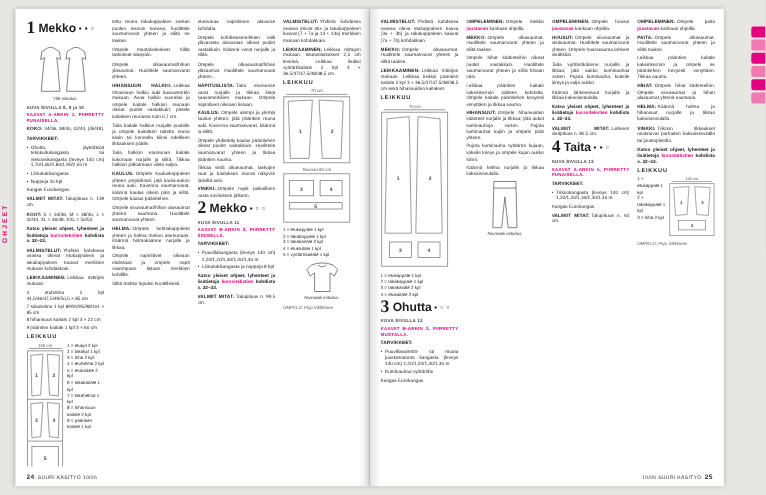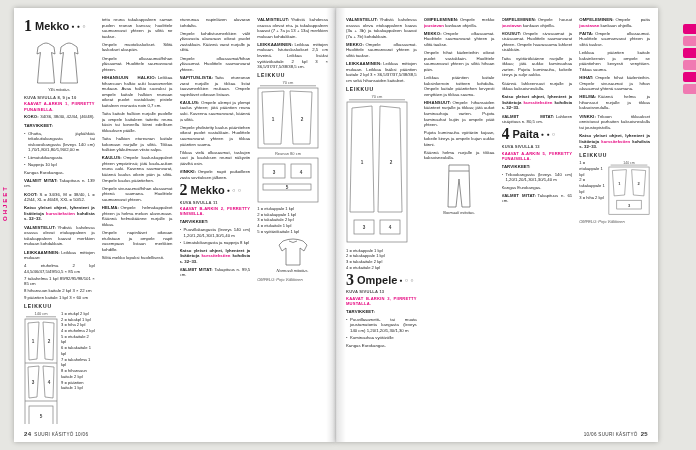--- a/index.html
+++ b/index.html
@@ -255,21 +255,21 @@
               <div class="legend">
                 <div class="lg-item">1 = etukappale 1 kpl</div>
                 <div class="lg-item">2 = takakappale 1 kpl</div>
                 <div class="lg-item">3 = takakaitale 2 kpl</div>
                 <div class="lg-item">4 = etukaitale 2 kpl</div>
               </div>
             </div>
           </div>
           <div class="pat-head">
             <span class="pat-num">3</span>
-            <div class="pat-tw"><span class="pat-title">Ompele</span><span class="dots">● ○ ○</span></div>
+            <div class="pat-tw"><span class="pat-title">Ohutta</span><span class="dots">● ○ ○</span></div>
           </div>
           <div class="kuva">KUVA SIVULLA 13</div>
           <div class="kaavat">KAAVAT B-ARKIN 3, PIIRRETTY MUSTALLA.</div>
           <p class="par"><b class="lbl">TARVIKKEET:</b><span></span></p>
           <div class="bullet">Puuvillasametti- tai muuta joustamatonta kangasta (leveys 140 cm) 1,20/1,20/1,30/1,30 m</div>
           <div class="bullet">Kuminauhaa vyötärölle</div>
           <p class="par">Kangas Eurokangas.</p>
         </div>
       <div class="col">
           <p class="par note"><b class="lbl">OMPELEMINEN:</b><span>Ompele mekko </span><span class="pink">joustavan</span><span> kankaan ohjeilla.</span></p>
@@ -291,21 +291,21 @@
         </div>
       <div class="col">
           <p class="par note"><b class="lbl">OMPELEMINEN:</b><span>Ompele housut </span><span class="pink">joustavan</span><span> kankaan ohjeilla.</span></p>
           <p class="par"><b class="lbl">HOUSUT:</b><span>Ompele sivusaumat ja sisäsaumat. Huolittele saumanvarat yhteen. Ompele haarasauma lahkeet sisäkkäin.</span></p>
           <p class="par">Taita vyötärökäänne nurjalle ja tikkaa; jätä aukko kuminauhaa varten. Pujota kuminauha, kokeile kireys ja sulje aukko.</p>
           <p class="par">Käännä lahkeensuut nurjalle ja tikkaa kaksoisneulalla.</p>
           <p class="par note strong"><span>Katso yleiset ohjeet, lyhenteet ja lisätietoja </span><span class="pink">kurssitekstien</span><span> kohdista s. 32–33.</span></p>
           <p class="par"><b class="lbl">VALMIIT MITAT:</b><span>Lahkeen sisäpituus n. 80,5 cm.</span></p>
           <div class="pat-head">
             <span class="pat-num">4</span>
-            <div class="pat-tw"><span class="pat-title">Paita</span><span class="dots">● ● ○</span></div>
+            <div class="pat-tw"><span class="pat-title">Taita</span><span class="dots">● ● ○</span></div>
           </div>
           <div class="kuva">KUVA SIVULLA 13</div>
           <div class="kaavat">KAAVAT A-ARKIN 5, PIIRRETTY PUNAISELLA.</div>
           <p class="par"><b class="lbl">TARVIKKEET:</b><span></span></p>
           <div class="bullet">Trikookangasta (leveys 140 cm) 1,20/1,20/1,30/1,30/1,40 m</div>
           <p class="par">Kangas Eurokangas.</p>
           <p class="par"><b class="lbl">VALMIIT MITAT:</b><span>Takapituus n. 61 cm.</span></p>
         </div>
       <div class="col">
           <p class="par note"><b class="lbl">OMPELEMINEN:</b><span>Ompele paita </span><span class="pink">joustavan</span><span> kankaan ohjeilla.</span></p>

